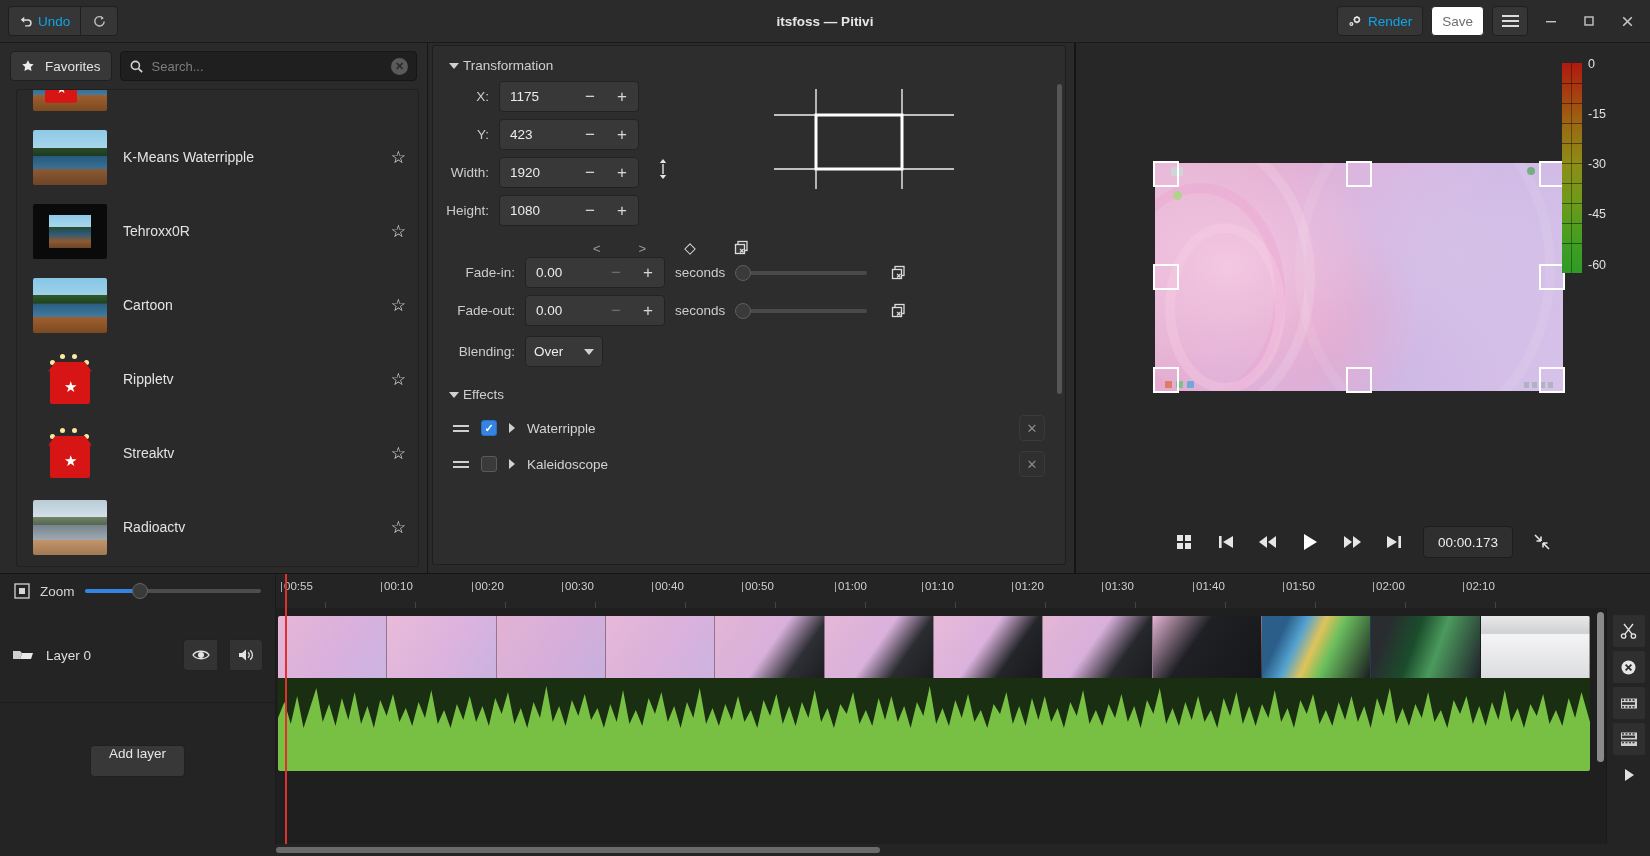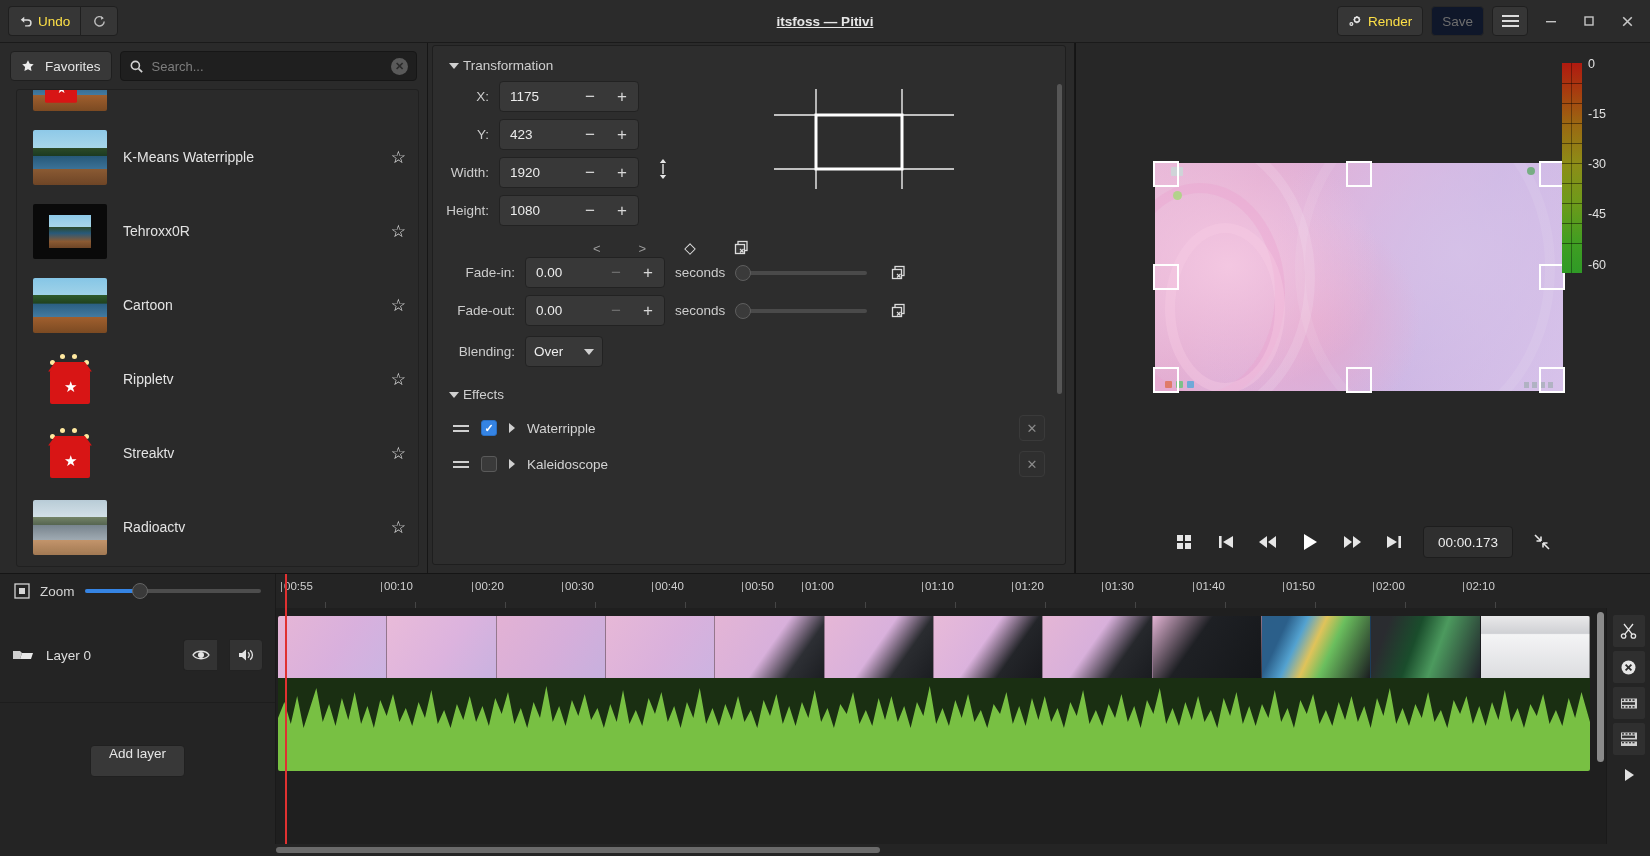--- a/index.html
+++ b/index.html
@@ -11,30 +11,30 @@
   }
   .app { width:1650px; height:856px; display:flex; flex-direction:column; background:#242424; }
 
   
   .titlebar {
     height:43px; background:#2b2b2b; display:flex; align-items:center;
     padding:0 8px; border-bottom:1px solid #1a1a1a; position:relative; flex:0 0 43px;
   }
   .tb-left { display:flex; align-items:center; gap:0; }
   .btn {
-    background:#363636; border:1px solid #1f1f1f; color:#fde047;
+    background:#363636; border:1px solid #1f1f1f; color:#0ea5e9;
     height:30px; border-radius:4px; display:flex; align-items:center; justify-content:center;
     gap:5px; padding:0 10px; cursor:pointer; font-size:13.5px; white-space:nowrap;
   }
   .btn.grp-l { border-radius:4px 0 0 4px; border-right:none; }
   .btn.grp-r { border-radius:0 4px 4px 0; width:38px; padding:0; }
-  .btn.disabled { color:#6e6e6e; background:#0f172a; border-color:#262626; }
+  .btn.disabled { color:#6e6e6e; background:#ffffff; border-color:#262626; }
   .title-center {
     position:absolute; left:0; right:0; text-align:center; font-weight:bold;
-    font-size:13.5px; color:#e6e6e6; pointer-events:none;text-decoration:underline;
+    font-size:13.5px; color:#e6e6e6; pointer-events:none;
   }
   .tb-right { margin-left:auto; display:flex; align-items:center; gap:8px; z-index:2; }
   .wbtn {
     width:30px; height:30px; display:flex; align-items:center; justify-content:center;
     color:#cfcfcf; cursor:pointer; background:transparent; border:none; font-size:15px;
   }
   .hamburger { width:36px; height:30px; background:#363636; border:1px solid #1f1f1f;
     border-radius:4px; display:flex; flex-direction:column; align-items:center;
     justify-content:center; gap:3px; cursor:pointer; }
   .hamburger i { display:block; width:17px; height:2px; background:#dcdcdc; }
@@ -664,21 +664,21 @@
           <div class="knob"></div>
         </div>
       </div>
       <div class="ruler">
         <div class="tick" style="left:4px">00:55</div>
         <div class="tick" style="left:104px">00:10</div>
         <div class="tick" style="left:195px">00:20</div>
         <div class="tick" style="left:285px">00:30</div>
         <div class="tick" style="left:375px">00:40</div>
         <div class="tick" style="left:465px">00:50</div>
-        <div class="tick" style="left:525px">01:00</div>
+        <div class="tick" style="left:558px">01:00</div>
         <div class="tick" style="left:645px">01:10</div>
         <div class="tick" style="left:735px">01:20</div>
         <div class="tick" style="left:825px">01:30</div>
         <div class="tick" style="left:916px">01:40</div>
         <div class="tick" style="left:1006px">01:50</div>
         <div class="tick" style="left:1096px">02:00</div>
         <div class="tick" style="left:1186px">02:10</div>
         <div class="minor" style="left:49px"></div>
           <div class="minor" style="left:139px"></div>
         <div class="minor" style="left:229px"></div>

